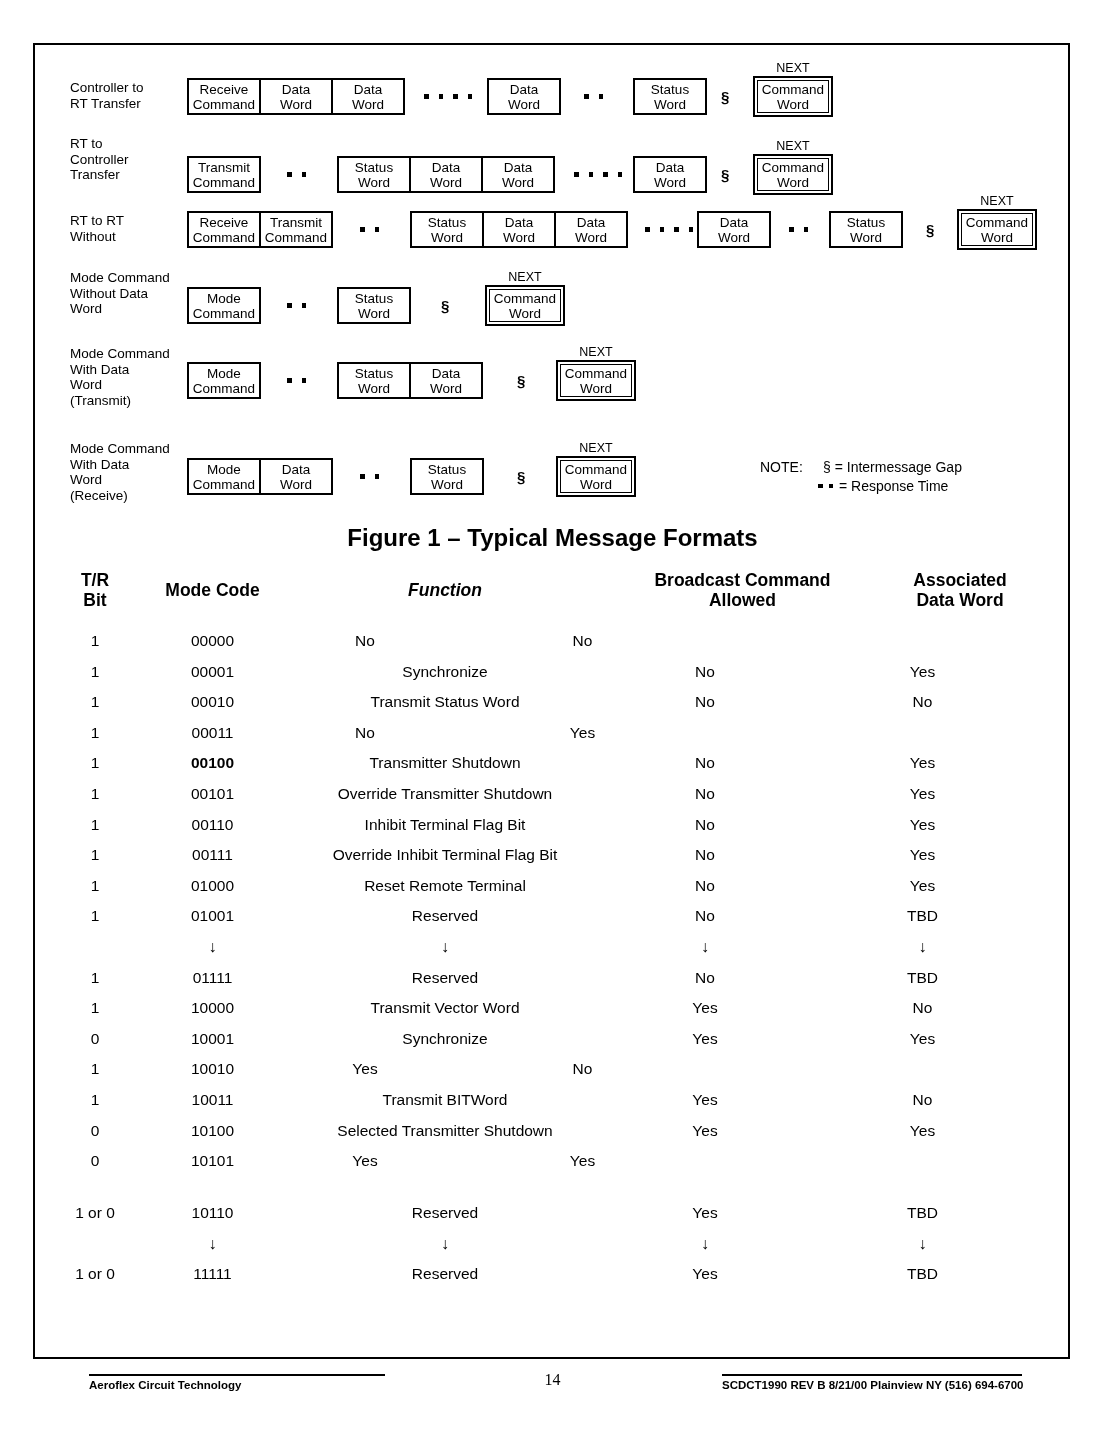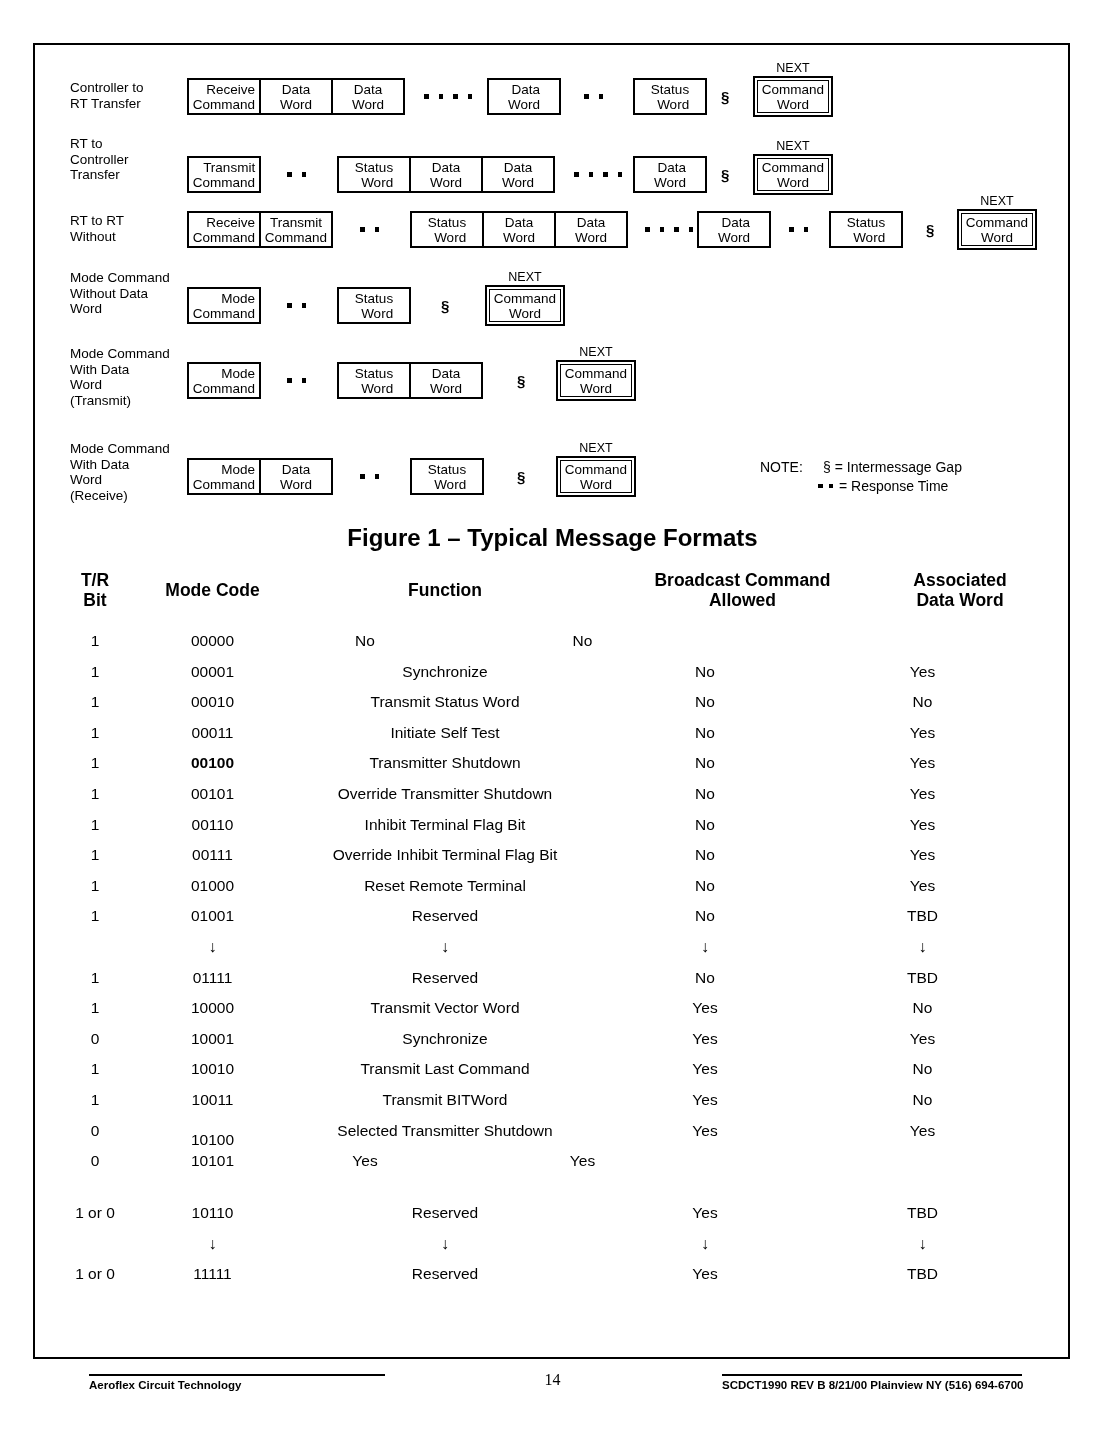--- a/index.html
+++ b/index.html
@@ -15,21 +15,21 @@
   .f1label {
     position:absolute; font-size:13.5px; line-height:15.5px; white-space:pre-line;
   }
   .bgroup { position:absolute; display:flex; }
   .bcell {
     width:74px; height:37px; box-sizing:border-box; border:2px solid #000;
     margin-left:-2px; display:flex; align-items:center; justify-content:center;
     text-align:center; font-size:13.5px; line-height:15px; white-space:pre-line;
     background:#fff;
   }
-  .bcell:first-child { margin-left:0;text-align:right; }
+  .bcell:first-child { margin-left:0; }
   .dots { position:absolute; height:37px; display:flex; align-items:center; gap:10px; }
   .dot { width:4.5px; height:4.5px; background:#000; }
   .gapsym {
     position:absolute; height:37px; display:flex; align-items:center;
     font-weight:bold; font-size:15px;
   }
   .nextwrap { position:absolute; display:flex; flex-direction:column; align-items:center; }
   .nextlabel { font-size:12.5px; line-height:14px; }
   .nextouter { border:2px solid #000; padding:2px; margin-top:1px; background:#fff; }
   .nextinner {
@@ -287,21 +287,21 @@
     <span class="ndot"></span>
     <span>= Response Time</span>
   </span>
 
   <div class="fig-title" style="top:524px">Figure 1 – Typical Message Formats</div>
 
   <div id="thead">
       <div class="th" style="width: 110px;">T/R
 Bit</div>
       <div class="th" style="width: 125px;">Mode Code</div>
-      <div class="th" style="width: 340px;">Function</div>
+      <div class="th" style="width: 340px; font-style: italic;">Function</div>
       <div class="th" style="width: 255px;">Broadcast Command
 Allowed</div>
       <div class="th" style="width: 180px;">Associated
 Data Word</div>
     </div>
   <div id="tbody">
       <div class="trow" style="height: 30.6px;">
         <div class="td" style="width: 110px;">1</div>
         <div class="td" style="width: 125px;">00000</div>
         <div class="td" style="width: 180px;">No</div>
@@ -317,21 +317,20 @@
       <div class="trow" style="height: 30.6px;">
         <div class="td" style="width: 110px;">1</div>
         <div class="td" style="width: 125px;">00010</div>
         <div class="td" style="width: 340px;">Transmit Status Word</div>
         <div class="td" style="width: 180px;">No</div>
         <div class="td" style="width: 255px;">No</div>
       </div>
       <div class="trow" style="height: 30.6px;">
         <div class="td" style="width: 110px;">1</div>
         <div class="td" style="width: 125px;">00011</div>
-        <div class="td" style="width: 340px;">Initiate Self Test</div>
         <div class="td" style="width: 180px;">No</div>
         <div class="td" style="width: 255px;">Yes</div>
       </div>
       <div class="trow" style="height: 30.6px;">
         <div class="td" style="width: 110px;">1</div>
         <div class="td" style="width: 125px; font-weight: bold;">00100</div>
         <div class="td" style="width: 340px;">Transmitter Shutdown</div>
         <div class="td" style="width: 180px;">No</div>
         <div class="td" style="width: 255px;">Yes</div>
       </div>
@@ -394,34 +393,33 @@
       <div class="trow" style="height: 30.6px;">
         <div class="td" style="width: 110px;">0</div>
         <div class="td" style="width: 125px;">10001</div>
         <div class="td" style="width: 340px;">Synchronize</div>
         <div class="td" style="width: 180px;">Yes</div>
         <div class="td" style="width: 255px;">Yes</div>
       </div>
       <div class="trow" style="height: 30.6px;">
         <div class="td" style="width: 110px;">1</div>
         <div class="td" style="width: 125px;">10010</div>
-        <div class="td" style="width: 340px;">Transmit Last Command</div>
         <div class="td" style="width: 180px;">Yes</div>
         <div class="td" style="width: 255px;">No</div>
       </div>
       <div class="trow" style="height: 30.6px;">
         <div class="td" style="width: 110px;">1</div>
         <div class="td" style="width: 125px;">10011</div>
         <div class="td" style="width: 340px;">Transmit BITWord</div>
         <div class="td" style="width: 180px;">Yes</div>
         <div class="td" style="width: 255px;">No</div>
       </div>
       <div class="trow" style="height: 30.6px;">
         <div class="td" style="width: 110px;">0</div>
-        <div class="td" style="width: 125px; margin-top: 9px;">10100</div>
+        <div class="td" style="width: 125px;">10100</div>
         <div class="td" style="width: 340px;">Selected Transmitter Shutdown</div>
         <div class="td" style="width: 180px;">Yes</div>
         <div class="td" style="width: 255px;">Yes</div>
       </div>
       <div class="trow" style="height: 52px;">
         <div class="td" style="width: 110px;">0</div>
         <div class="td" style="width: 125px;">10101</div>
         <div class="td" style="width: 180px;">Yes</div>
         <div class="td" style="width: 255px;">Yes</div>
       </div>

